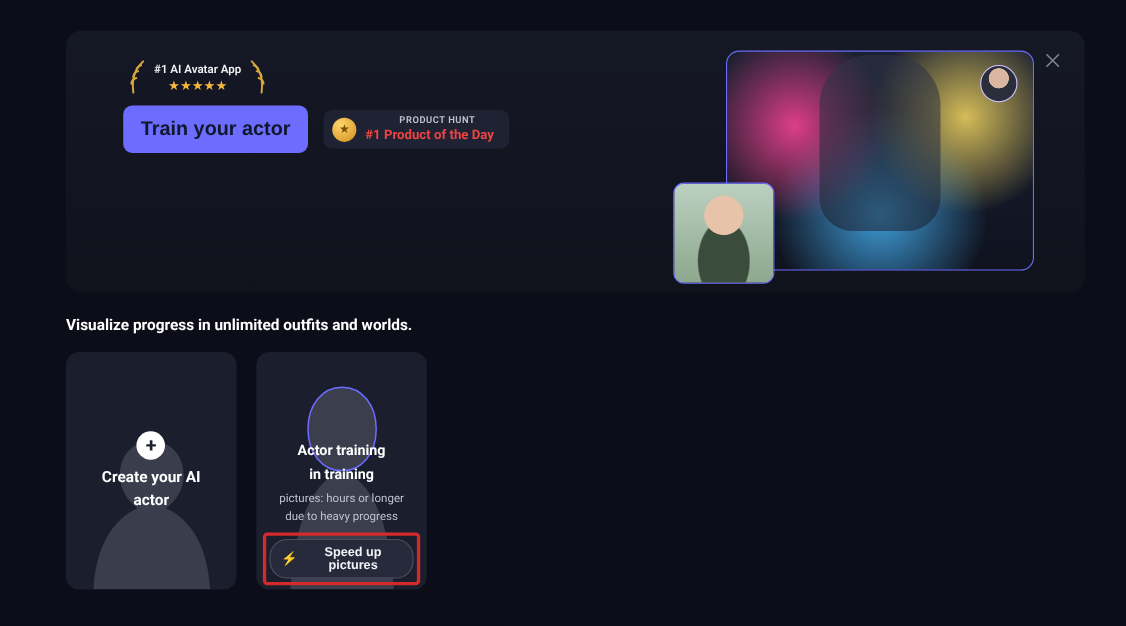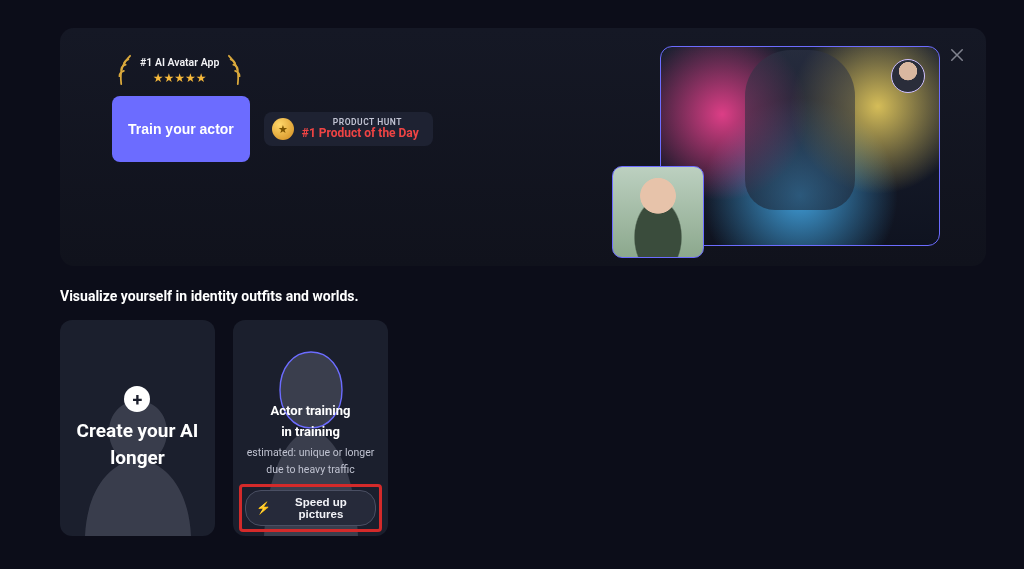--- a/index.html
+++ b/index.html
@@ -66,25 +66,25 @@
     margin-bottom: 18px;
   }
   .cta-row {
     display: flex;
     align-items: center;
     gap: 14px;
   }
   .btn-train {
     background: #6c6cff;
     border: none;
-    color: #ffffff;
-    font-size: 14px;
+    color: #0f172a;
+    font-size: 18px;
     font-weight: 600;
     border-radius: 8px;
-    padding: 25px 16px;
+    padding: 11px 16px;
     cursor: pointer;
   }
   .ph-badge {
     display: flex;
     align-items: center;
     gap: 8px;
     background: #1e2232;
     border-radius: 8px;
     padding: 6px 14px 6px 8px;
   }
@@ -193,21 +193,21 @@
   .plus-circle {
     width: 26px; height: 26px;
     border-radius: 50%;
     background: #fff;
     color: #1b1f2d;
     display: flex; align-items: center; justify-content: center;
     font-size: 18px; font-weight: 700;
     margin-bottom: 4px;
   }
   .card-title {
-    font-size: 19px;
+    font-size: 14px;
     font-weight: 700;
     line-height: 1.2;
   }
   .card.training .card-overlay {
     position: absolute;
     bottom: 4px;
     left: 0; right: 0;
     padding: 0 6px;
   }
   .card.training .silhouette { opacity: 1; }
@@ -287,48 +287,48 @@
   </div>
 
   <div class="imagery">
     <div class="main-img">
       <div class="avatar-bubble"></div>
     </div>
     <div class="side-img"></div>
   </div>
 </div>
 
-<div class="section-title">Visualize yourself in identity outfits and worlds.</div>
+<div class="section-title">Visualize progress in unlimited outfits and worlds.</div>
 
 <div class="cards">
   <div class="card create">
     <div class="silhouette">
       <svg viewBox="0 0 130 190">
         <path class="body" d="M65 55 C48 55 36 68 36 86 C36 100 44 110 52 116 C30 126 14 150 12 190 L118 190 C116 150 100 126 78 116 C86 110 94 100 94 86 C94 68 82 55 65 55 Z" fill="#3d4150"></path>
       </svg>
     </div>
     <div class="card-overlay">
       <div class="plus-circle">+</div>
       <div class="card-title">Create your AI</div>
-      <div class="card-title">longer</div>
+      <div class="card-title">actor</div>
     </div>
   </div>
 
   <div class="card training">
     <div class="silhouette">
       <svg viewBox="0 0 130 190">
         <path class="head" d="M65 6 C47 6 34 22 34 44 C34 66 47 82 65 82 C83 82 96 66 96 44 C96 22 83 6 65 6 Z"></path>
         <path class="body" d="M65 82 C42 90 22 120 18 190 L112 190 C108 120 88 90 65 82 Z" fill="#3d4150"></path>
       </svg>
     </div>
     <div class="card-overlay">
       <div class="training-title">Actor training</div>
       <div class="training-title">in training</div>
-      <div class="training-sub">estimated: unique or longer</div>
-      <div class="training-sub">due to heavy traffic</div>
+      <div class="training-sub">pictures: hours or longer</div>
+      <div class="training-sub">due to heavy progress</div>
       <div class="speed-wrap">
         <button class="speed-btn">
           <span class="bolt">⚡</span>
           <span>Speed up pictures</span>
         </button>
       </div>
     </div>
   </div>
 </div>
 

